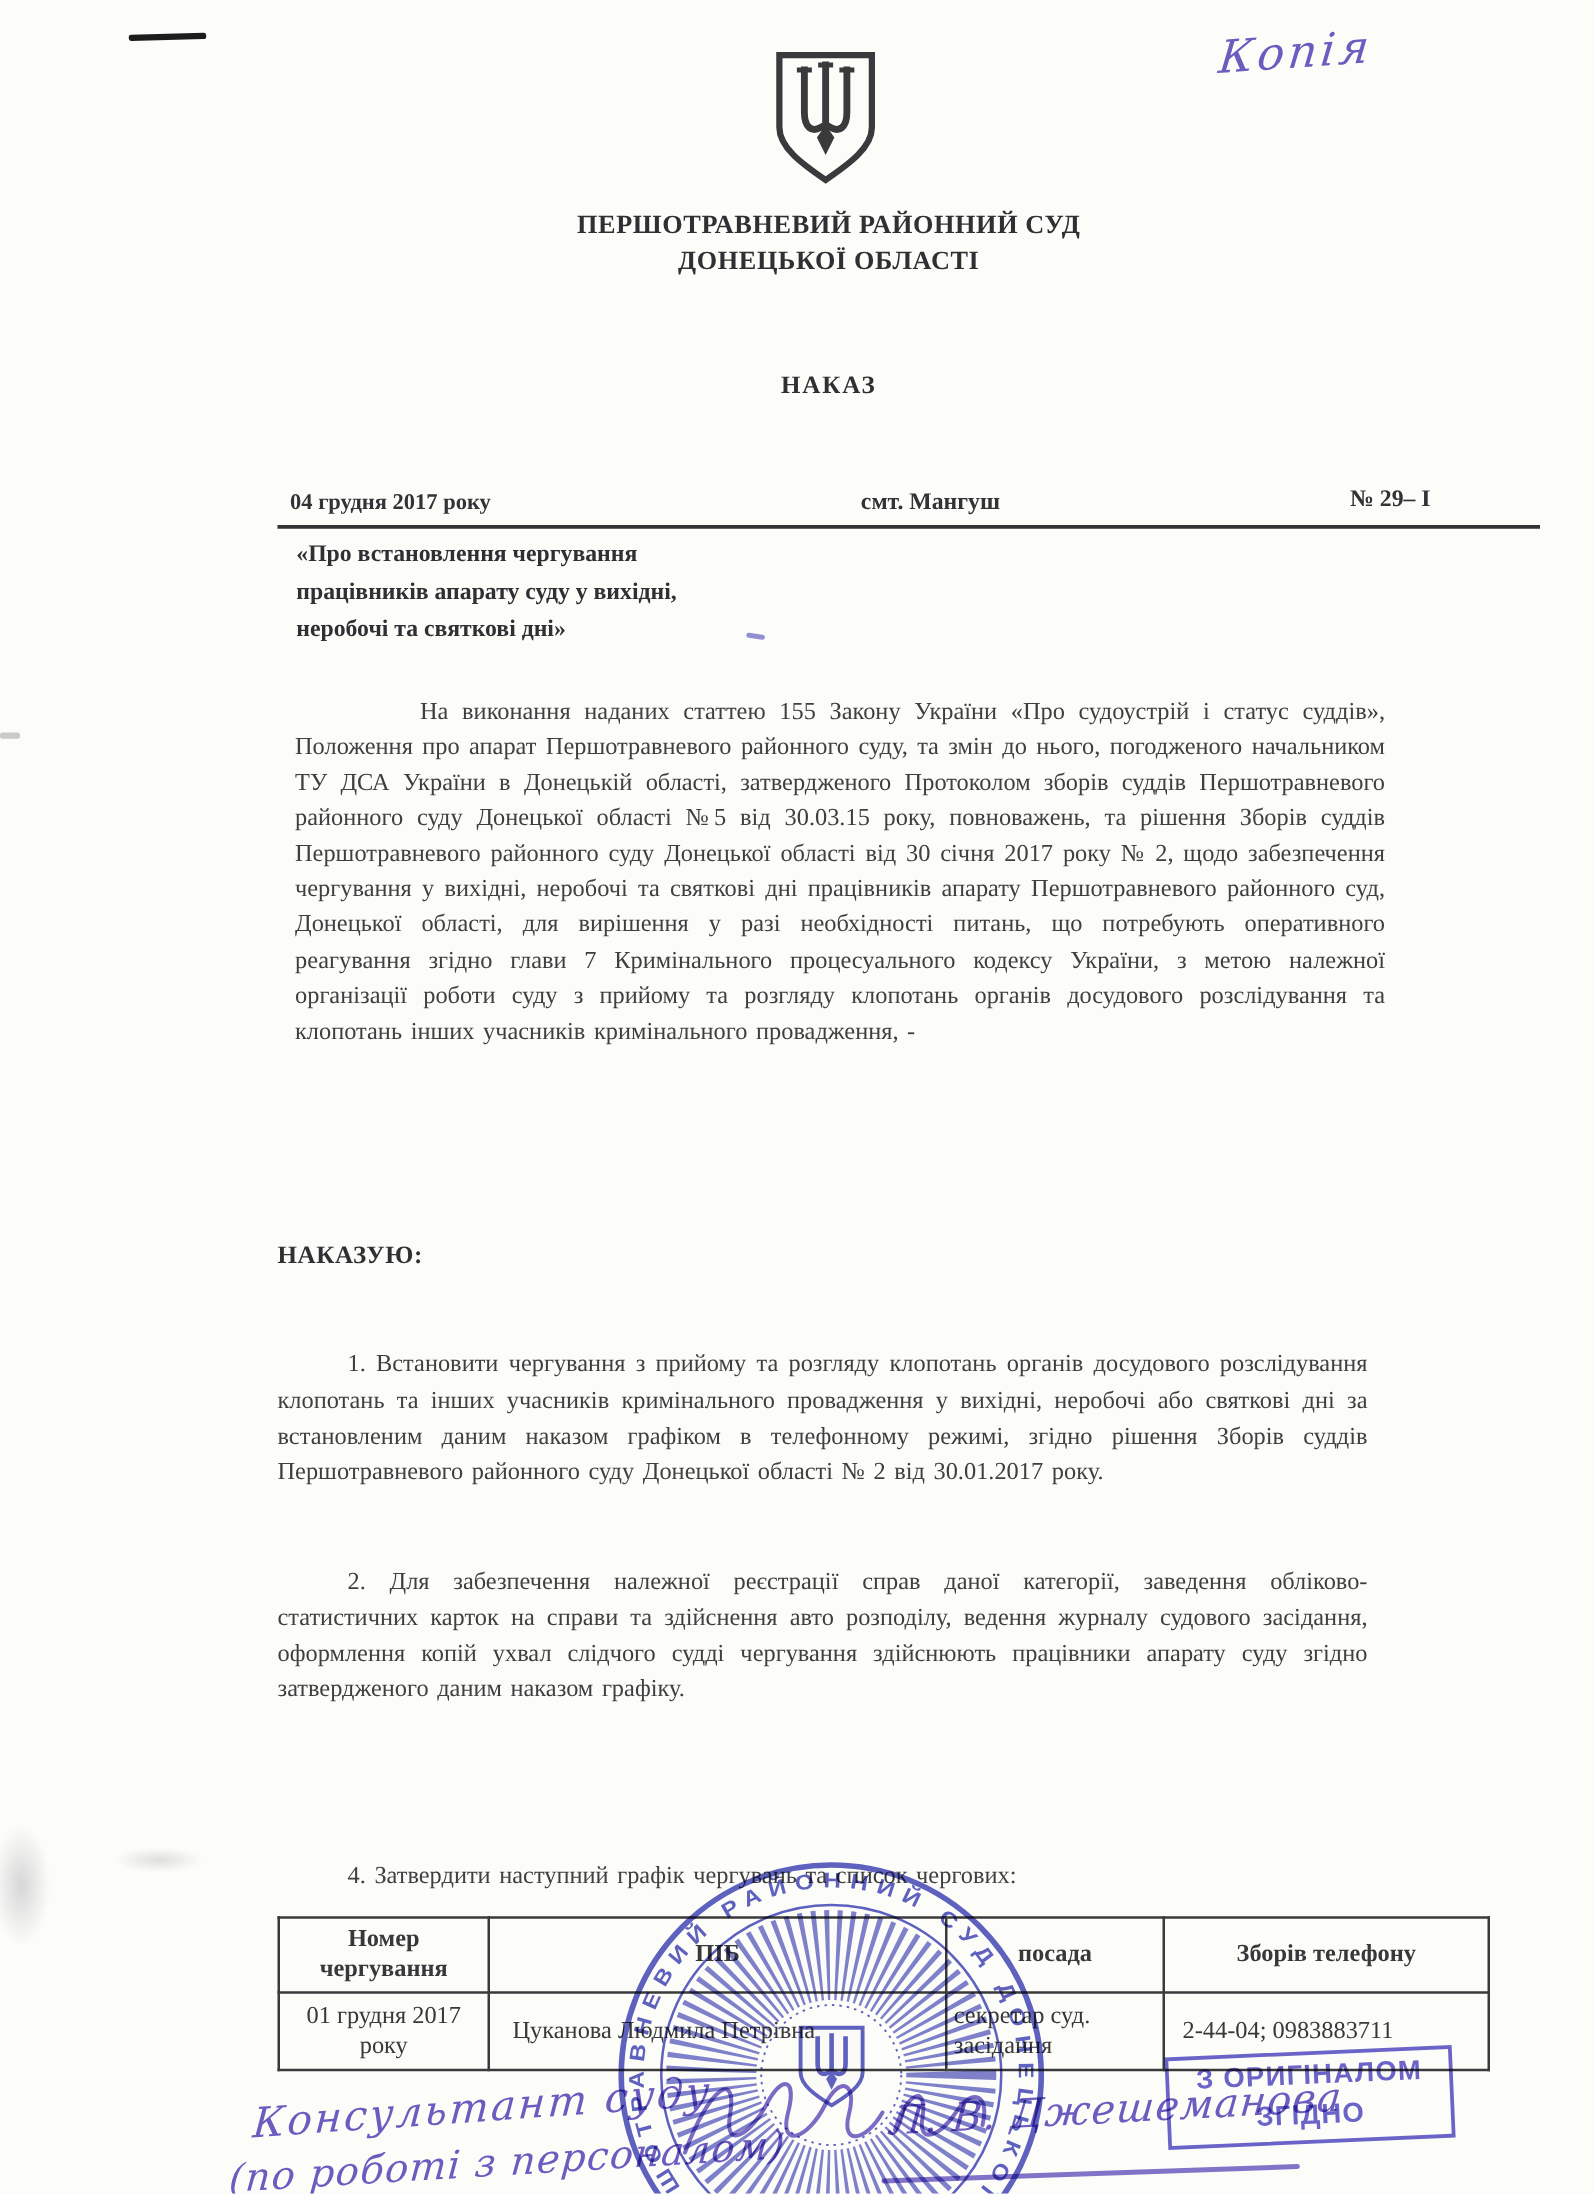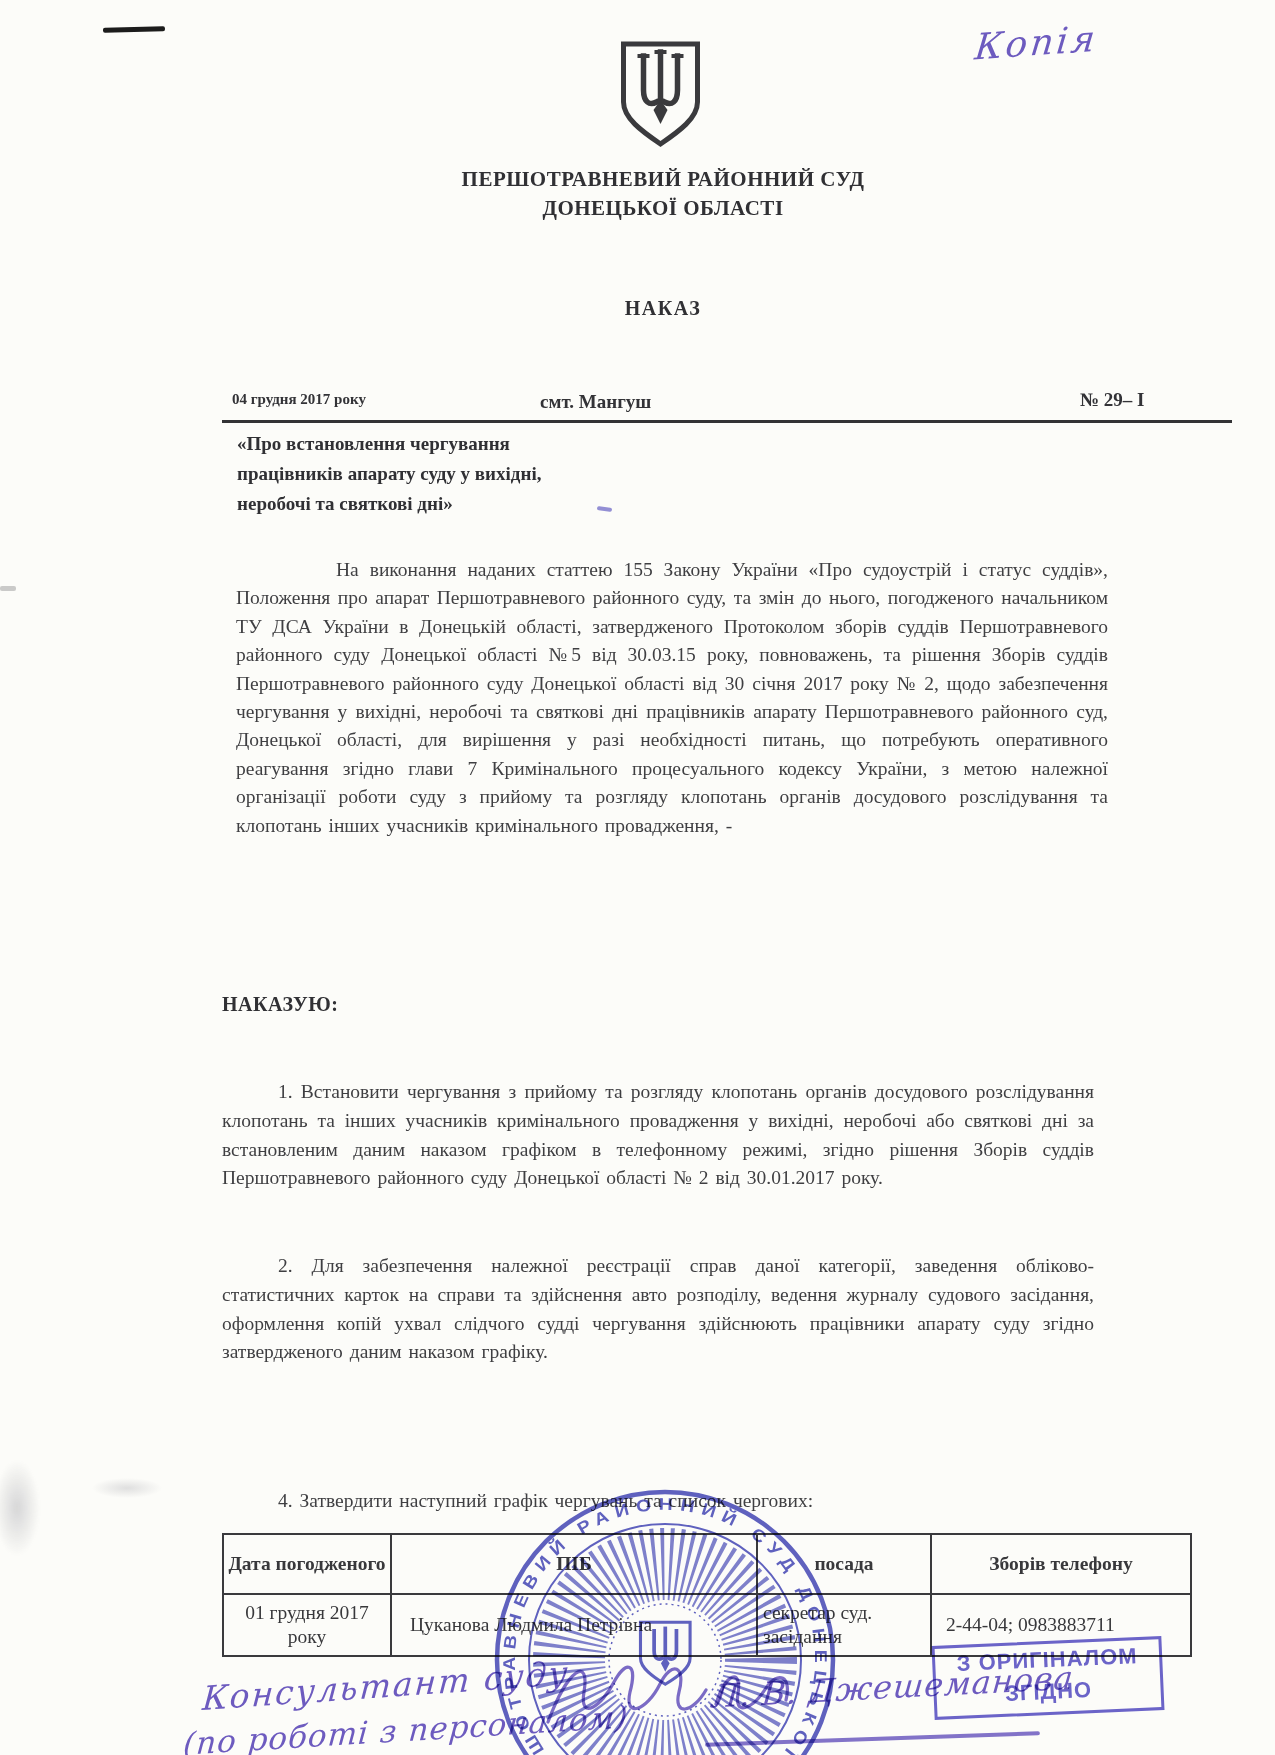--- a/index.html
+++ b/index.html
@@ -12,22 +12,22 @@
   
   .dash-topleft{left:103px;top:27px;width:62px;height:5px;background:#1c1c1c;border-radius:2px;transform:rotate(-1.5deg);}
   .dash-leftedge{left:0;top:586px;width:16px;height:5px;background:#8d8d8d;opacity:.45;border-radius:2px;}
   .blue-spec{left:597px;top:507px;width:15px;height:4px;background:#5b55c0;opacity:.65;border-radius:2px;transform:rotate(8deg);}
   .ghost1{left:-6px;top:1460px;width:46px;height:96px;background:radial-gradient(closest-side,rgba(120,120,130,.28),rgba(120,120,130,0));filter:blur(1px);}
   .ghost2{left:92px;top:1478px;width:70px;height:20px;background:radial-gradient(closest-side,rgba(120,120,130,.22),rgba(120,120,130,0));}
   
   .emblem{left:613px;top:38px;}
   .court{left:300px;top:165px;width:726px;text-align:center;font-weight:bold;font-size:21px;letter-spacing:.5px;color:#303034;line-height:29px;}
   .doctype{left:300px;top:297px;width:726px;text-align:center;font-weight:bold;font-size:20px;letter-spacing:1.5px;color:#303034;}
-  .meta-date{left:232px;top:391px;font-weight:bold;font-size:15px;color:#333337;}
-  .meta-place{left:540px;top:391px;width:260px;text-align:left;font-weight:bold;font-size:19px;color:#333337;}
+  .meta-date{left:232px;top:391px;font-weight:bold;font-size:18px;color:#333337;}
+  .meta-place{left:540px;top:391px;width:260px;text-align:right;font-weight:bold;font-size:19px;color:#333337;}
   .meta-number{left:1080px;top:389px;width:120px;font-weight:bold;font-size:19px;color:#333337;}
   .meta-rule{left:222px;top:420px;width:1010px;height:3px;background:#333335;}
   .subject{left:237px;top:429px;width:520px;font-weight:bold;font-size:19px;line-height:30px;color:#303034;}
   
   .para{width:872px;text-align:justify;text-align-last:left;font-size:19.5px;line-height:28.4px;word-spacing:2px;}
   .preamble{left:236px;top:556px;text-indent:100px;}
   .orderword{left:222px;top:993px;font-weight:bold;font-size:20px;letter-spacing:.5px;color:#303034;}
   .item{left:222px;text-indent:56px;line-height:28.8px;}
   .item1{top:1078px;}
   .item2{top:1252px;}
@@ -114,21 +114,21 @@
 
   <table class="abs duty-table">
     <colgroup>
       <col style="width:168px">
         <col style="width:366px">
         <col style="width:174px">
         <col style="width:260px">
     </colgroup>
     <tbody>
         <tr>
-      <th>Дата погодженого</th>
+      <th>Номер чергування</th>
       <th>ПІБ</th>
       <th>посада</th>
       <th>Зборів телефону</th>
     </tr>
     <tr>
       <td class="c-date">01 грудня 2017 року</td>
       <td class="c-name">Цуканова Людмила Петрівна</td>
       <td class="c-post">секретар суд. засідання</td>
       <td class="c-phone">2-44-04; 0983883711</td>
     </tr>

